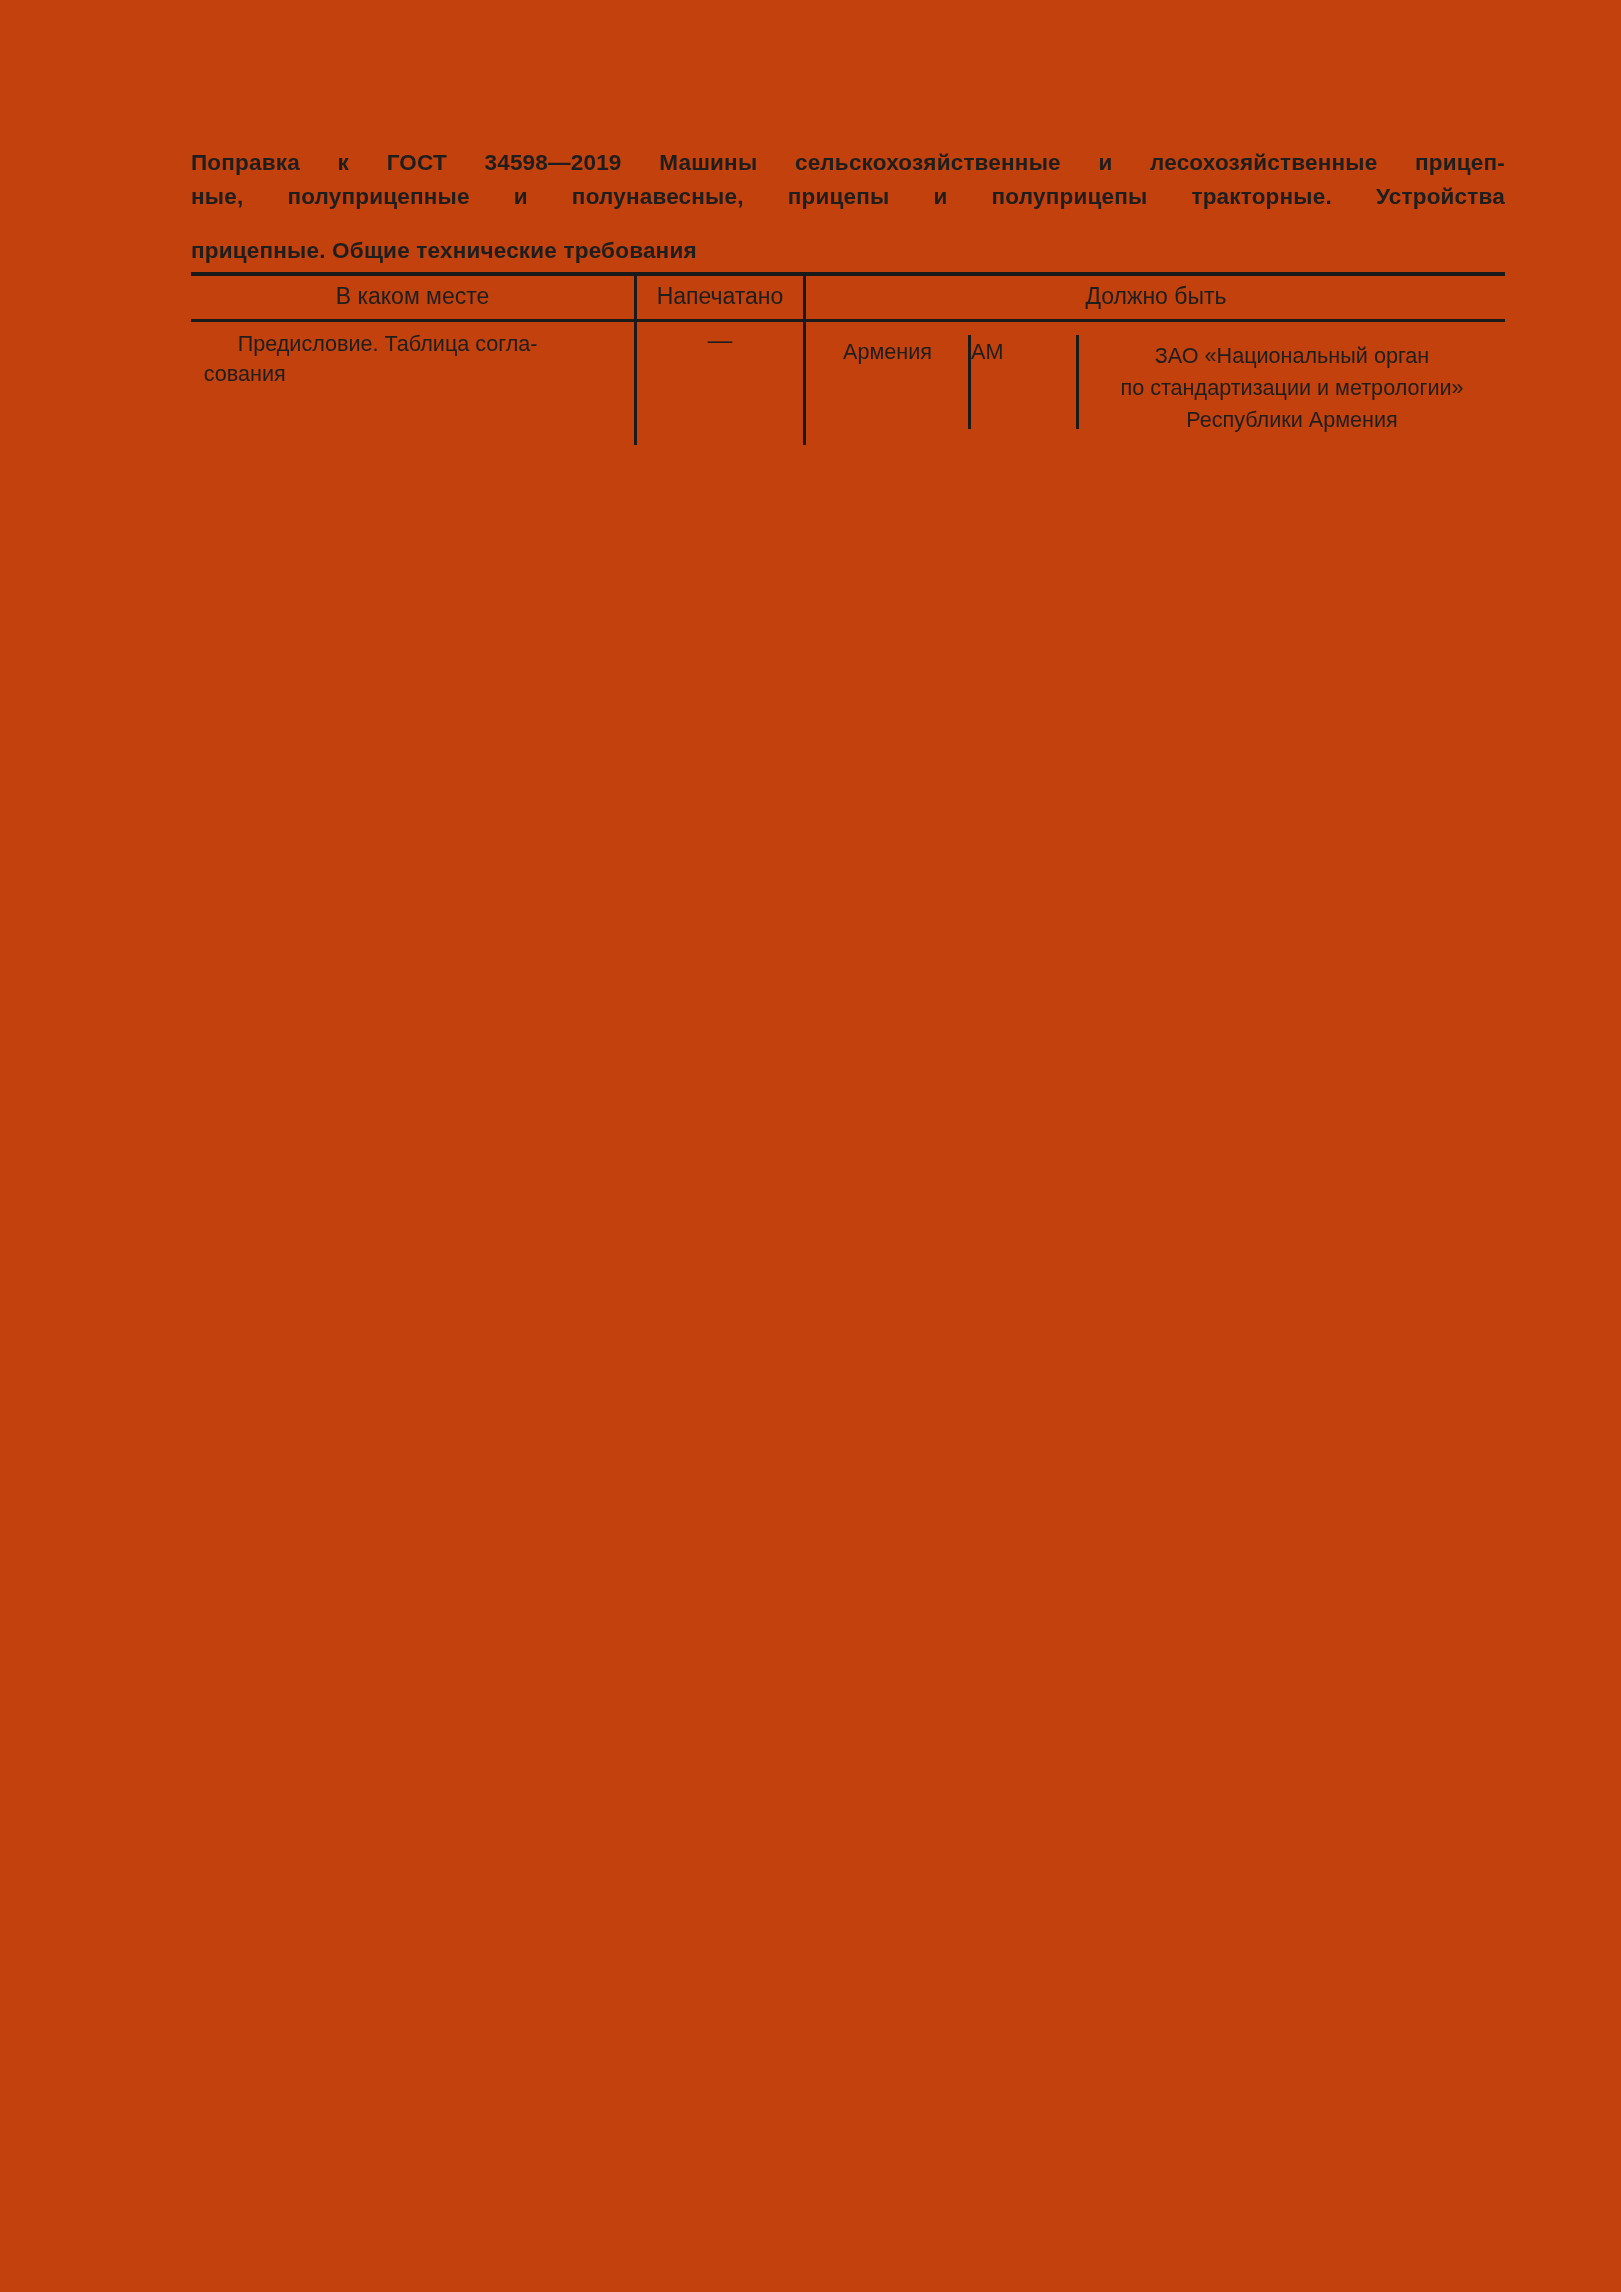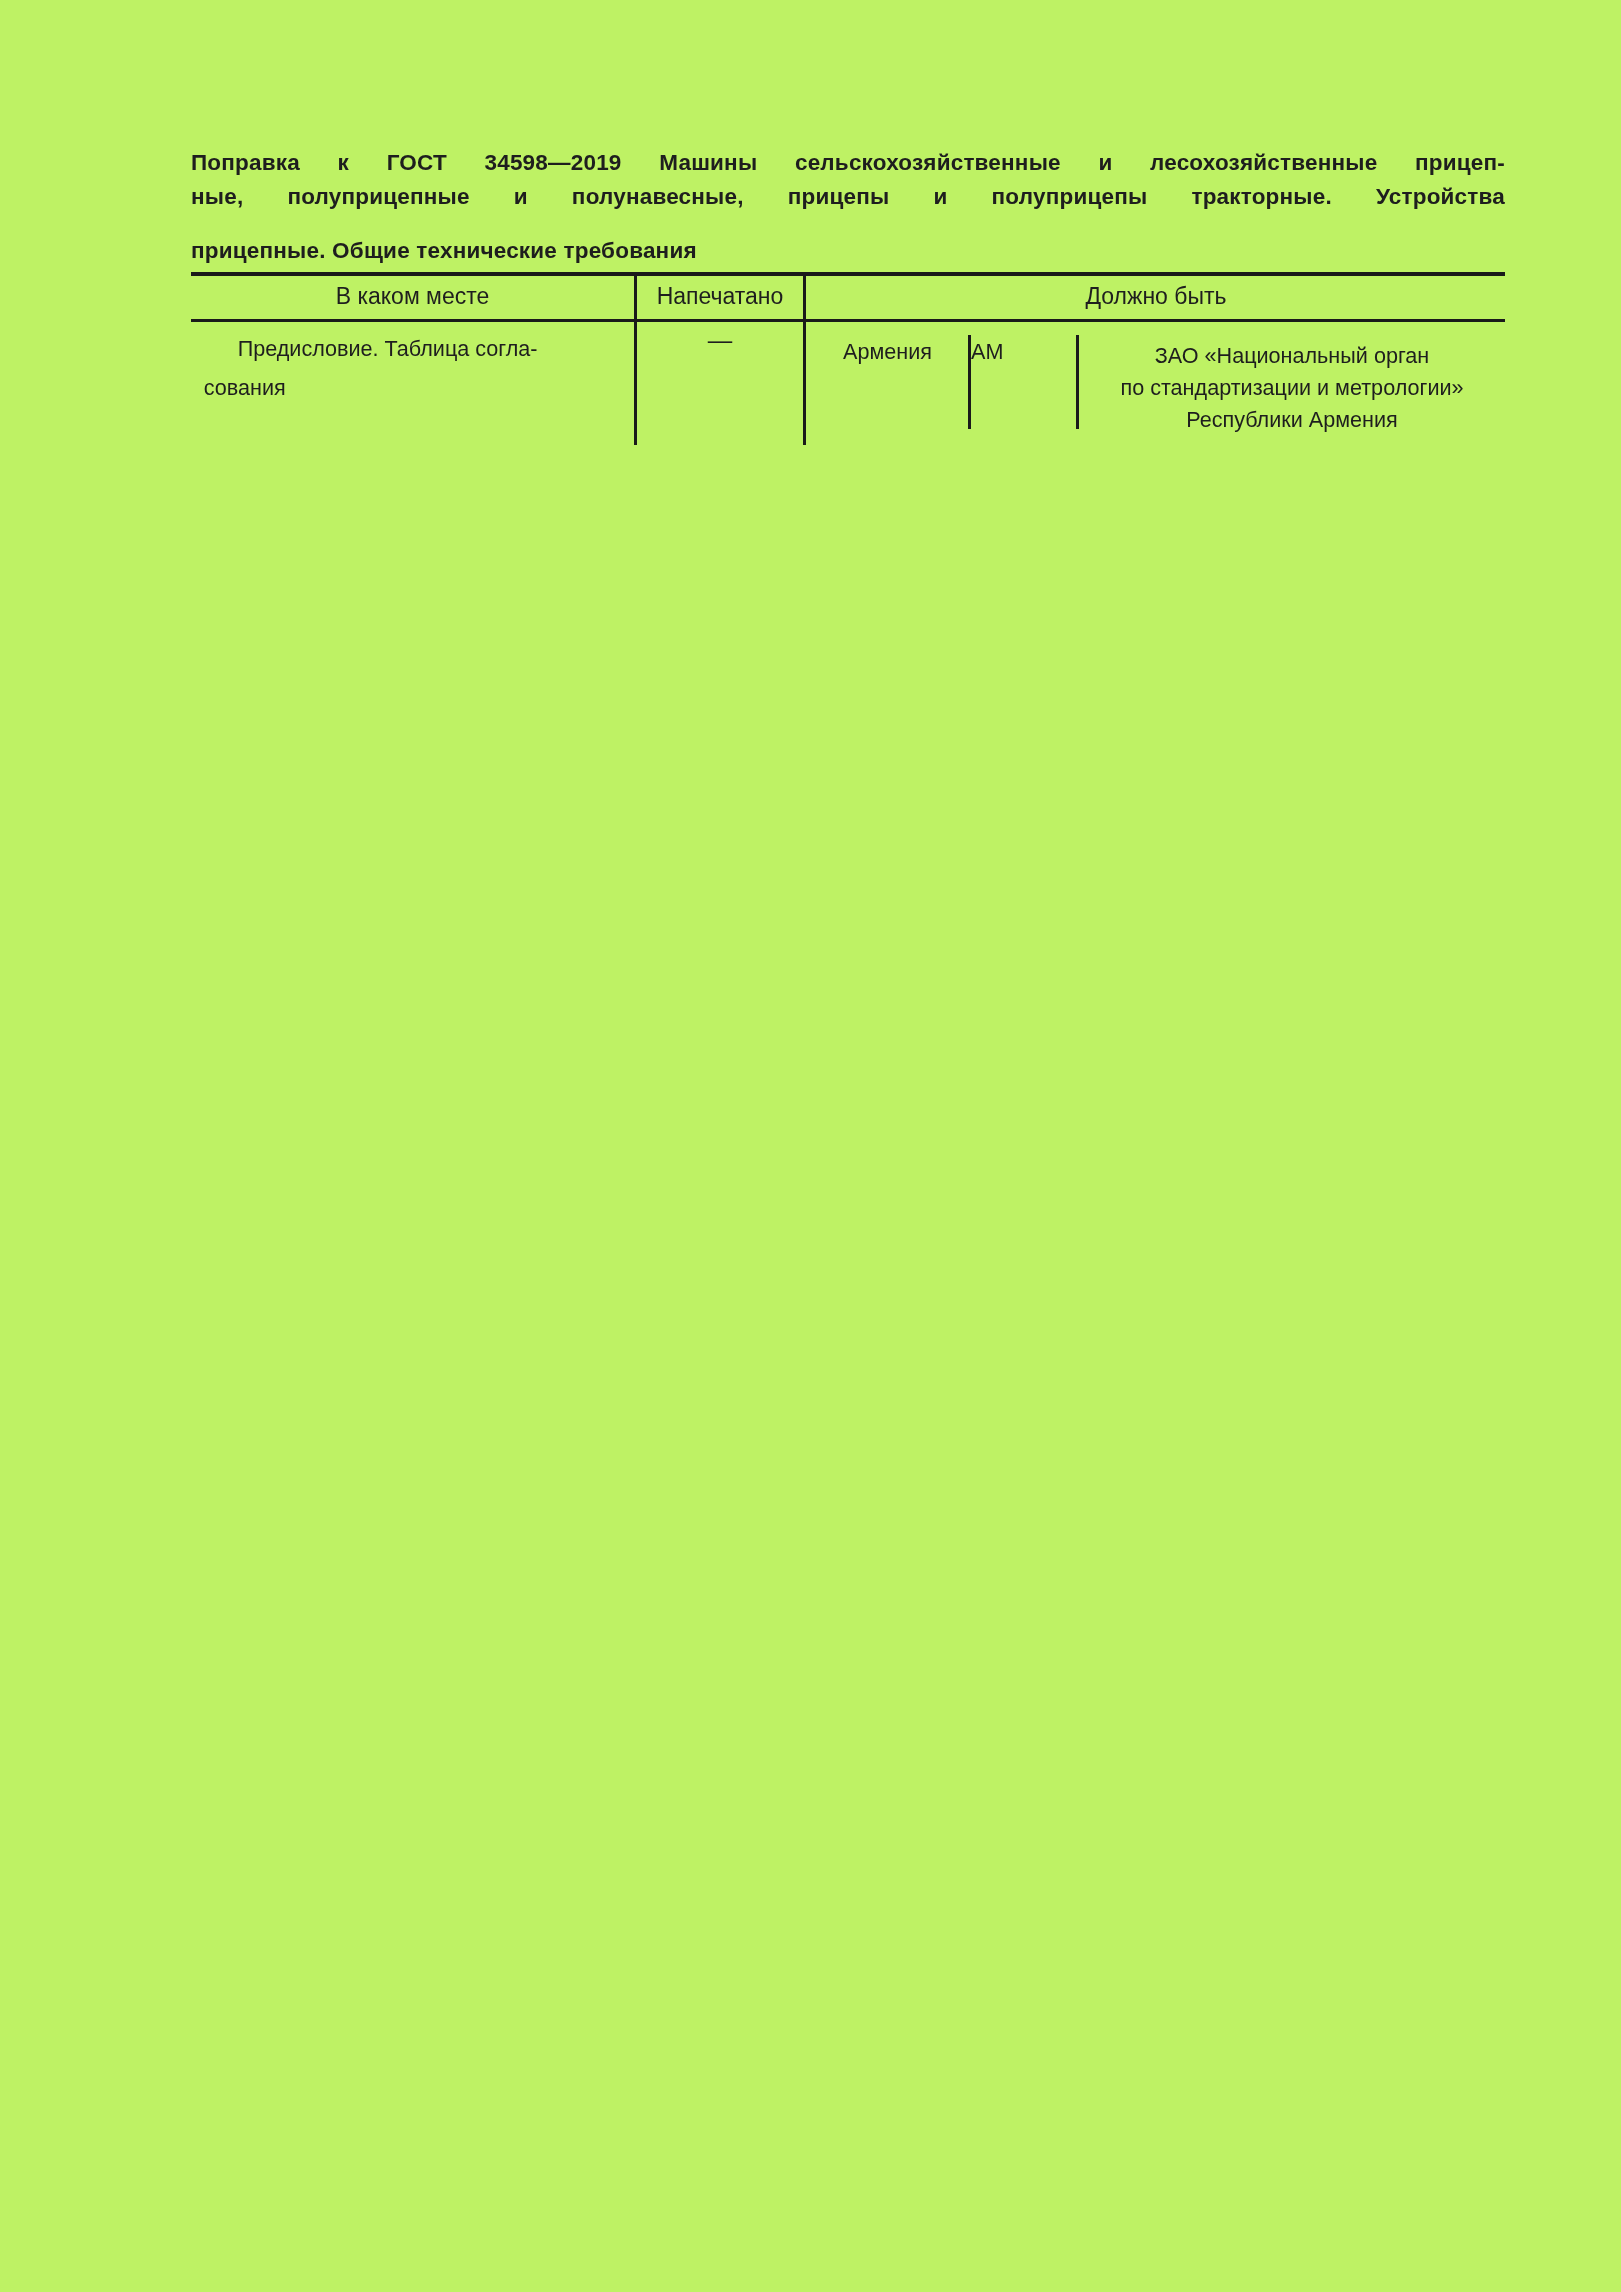--- a/index.html
+++ b/index.html
@@ -10,21 +10,21 @@
   body {
     width: 1621px;
     height: 2293px;
     font-family: "Liberation Sans", sans-serif;
     color: #1e1e1e;
   }
   .sheet {
     position: relative;
     width: 1621px;
     height: 2293px;
-    background: #bef264;
+    background: #c2410c;
     overflow: hidden;
   }
 
   
   .heading {
     position: absolute;
     left: 191px;
     top: 146px;
     width: 1314px;
     font-weight: bold;
@@ -75,21 +75,21 @@
   .hcell-3 { left: 615px; width: 700px; }
 
   .cell {
     position: absolute;
     font-size: 21.6px;
   }
   .cell-place {
     left: 12.7px;
     top: 57px;
     width: 417px;
-    line-height: 39px;
+    line-height: 30px;
     text-indent: 34px;
     white-space: pre-line;
     text-align: left;
   }
   .cell-printed {
     left: 446px;
     top: 53px;
     width: 166px;
     text-align: center;
     font-size: 24.5px;

